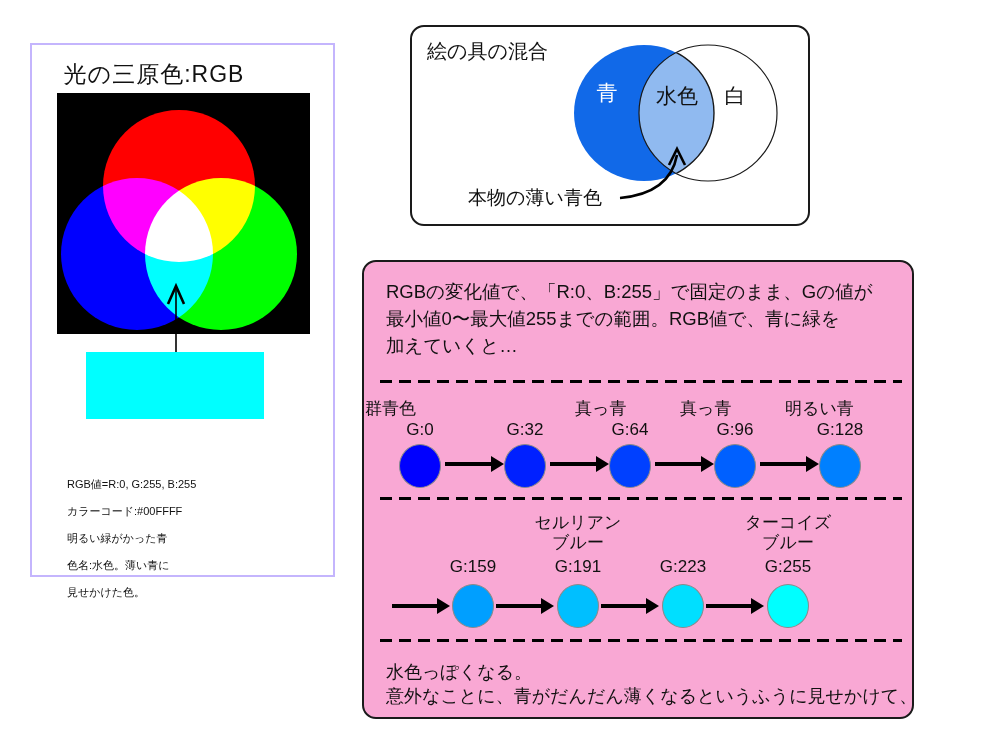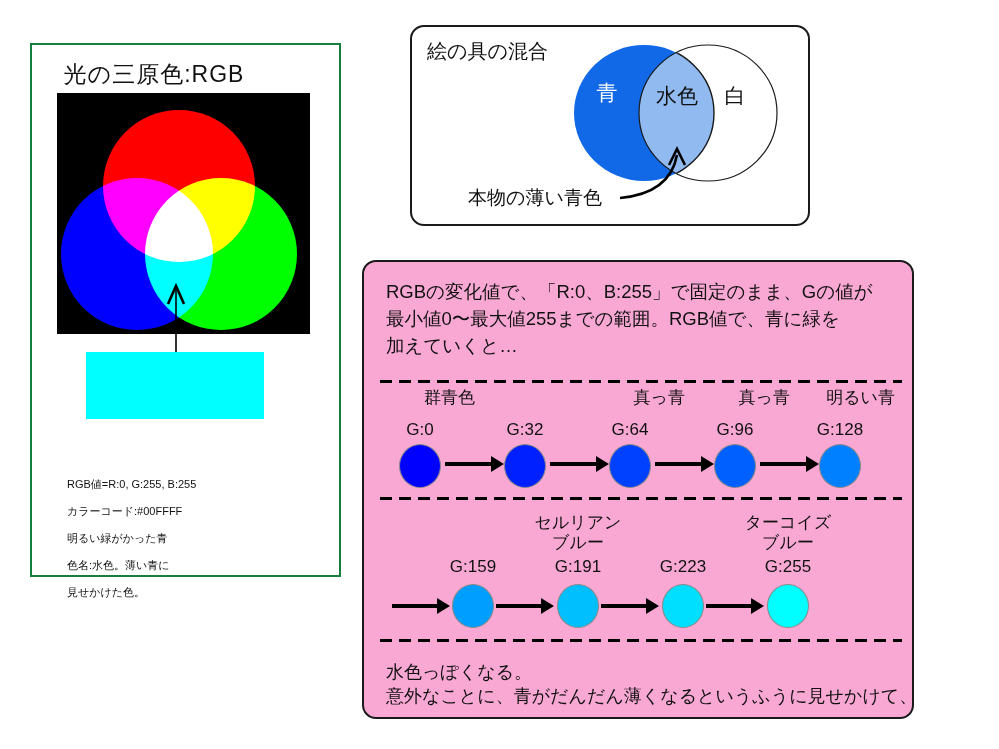--- a/index.html
+++ b/index.html
@@ -1,21 +1,21 @@
 <!DOCTYPE html>
 <html><head>
 <meta charset="utf-8">
 <style>
   html,body{margin:0;padding:0;background:#ffffff;}
   #stage{position:relative;width:999px;height:749px;background:#ffffff;overflow:hidden;
          font-family:"Liberation Sans","DejaVu Sans",sans-serif;color:#111;}
   .abs{position:absolute;}
 
   
-  #panel1{left:30px;top:43px;width:301px;height:530px;border:2px solid #15803d;background:#fff;padding-left:6px;}
+  #panel1{left:30px;top:43px;width:301px;height:530px;border:2px solid #c4b5fd;background:#fff;}
   #p1-title{left:0;top:14px;width:244px;text-align:center;font-size:23px;letter-spacing:1px;}
   #rgbbox{left:25px;top:48px;width:253px;height:241px;isolation:isolate;overflow:hidden;}
   .mixc{position:absolute;width:152px;height:152px;border-radius:50%;mix-blend-mode:screen;}
   #c-red{left:46px;top:17px;}
   #c-blue{left:4px;top:85px;}
   #c-green{left:88px;top:85px;}
   #p1-arrow{left:0;top:0;width:301px;height:530px;pointer-events:none;}
   #cyan-swatch{left:54px;top:307px;width:178px;height:67px;}
   #p1-caption{left:23px;top:426px;font-size:11px;line-height:27px;white-space:nowrap;margin-left:12px;}
 
@@ -24,21 +24,21 @@
   #p2-title{left:15px;top:11px;font-size:20px;}
   #p2-svg{left:0;top:0;width:396px;height:197px;}
   #p2-annot{left:56px;top:158px;font-size:19px;}
 
   
   #panel3{left:362px;top:260px;width:548px;height:455px;border:2.5px solid #1a1a1a;border-radius:14px;background:#f9a8d4;}
   #p3-intro{left:22px;top:16px;font-size:18.5px;line-height:27px;white-space:nowrap;}
   .dash{position:absolute;left:16px;width:522px;height:2.5px;
         background:repeating-linear-gradient(90deg,#000 0 12px,transparent 12px 19px);}
   #dash1{top:118px;} #dash2{top:235px;} #dash3{top:377px;}
-  .cname{position:absolute;width:110px;text-align:right;font-size:17px;top:124px;white-space:nowrap;}
+  .cname{position:absolute;width:110px;text-align:left;font-size:17px;top:135px;white-space:nowrap;}
   .cname2{position:absolute;width:110px;text-align:center;font-size:17px;line-height:20px;top:251px;white-space:nowrap;}
   .gval{position:absolute;width:90px;text-align:center;font-size:17px;}
   .gv1{top:158px;} .gv2{top:295px;}
   .circ{position:absolute;width:42px;height:44px;border-radius:50%;border:1px solid #8a8a8a;box-sizing:border-box;}
   .r1{top:182px;} .r2{top:322px;}
   .arrow{position:absolute;height:4px;background:#000;}
   .arrow::after{content:'';position:absolute;right:-13px;top:-6px;width:0;height:0;
                 border-left:13px solid #000;border-top:8px solid transparent;border-bottom:8px solid transparent;}
   .ar1{top:200px;width:46px;} .ar2{top:342px;width:45px;}
   #p3-concl{left:22px;top:398px;font-size:18px;line-height:24px;white-space:nowrap;}

